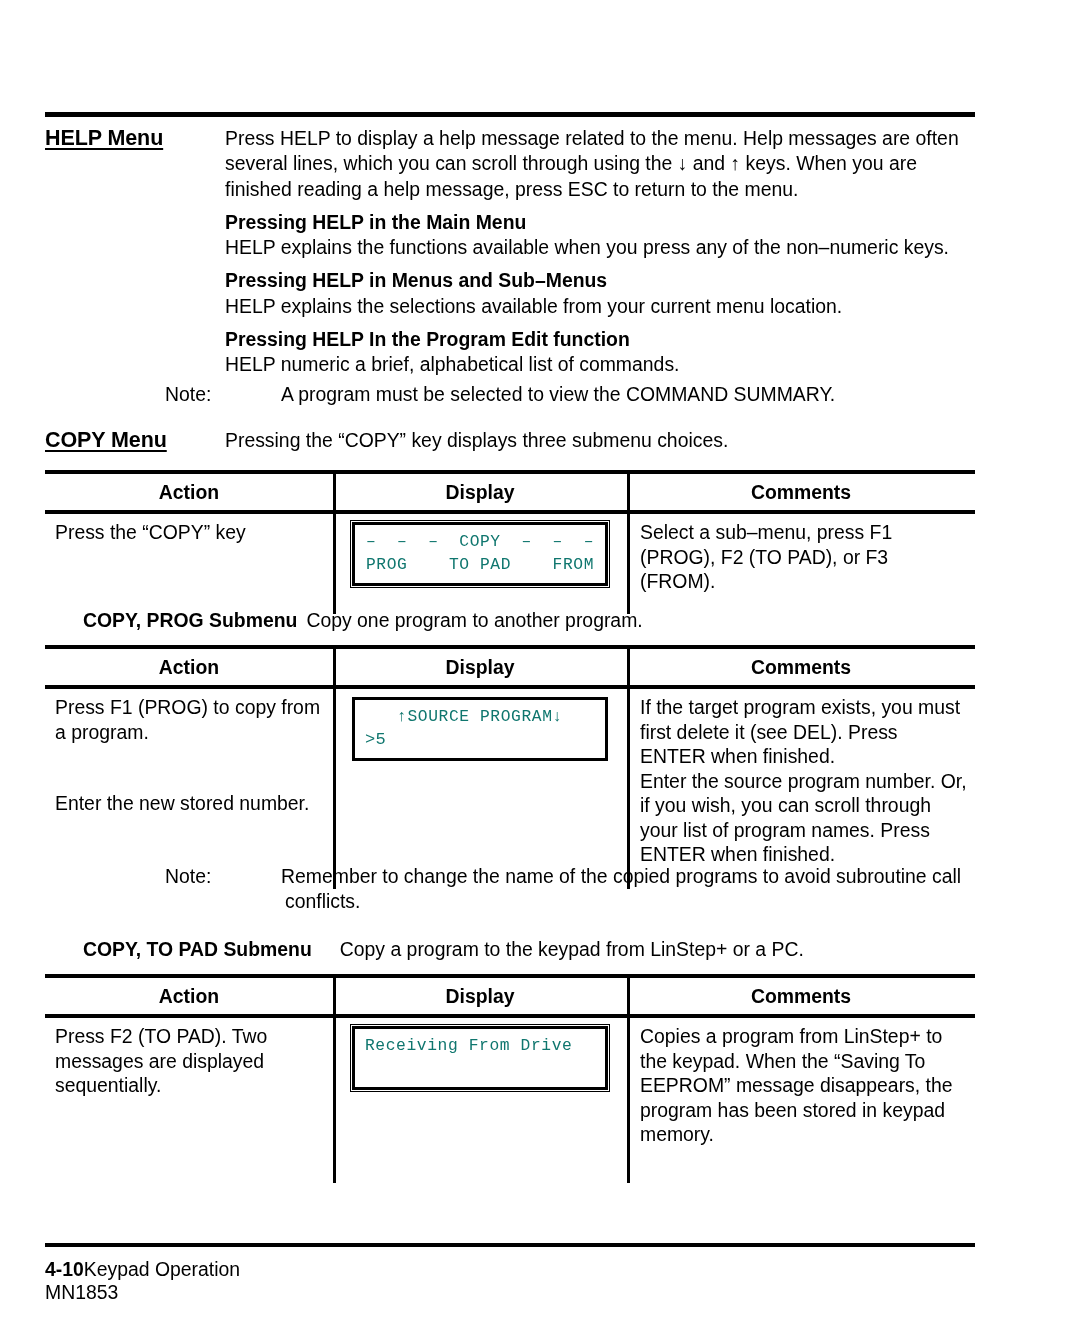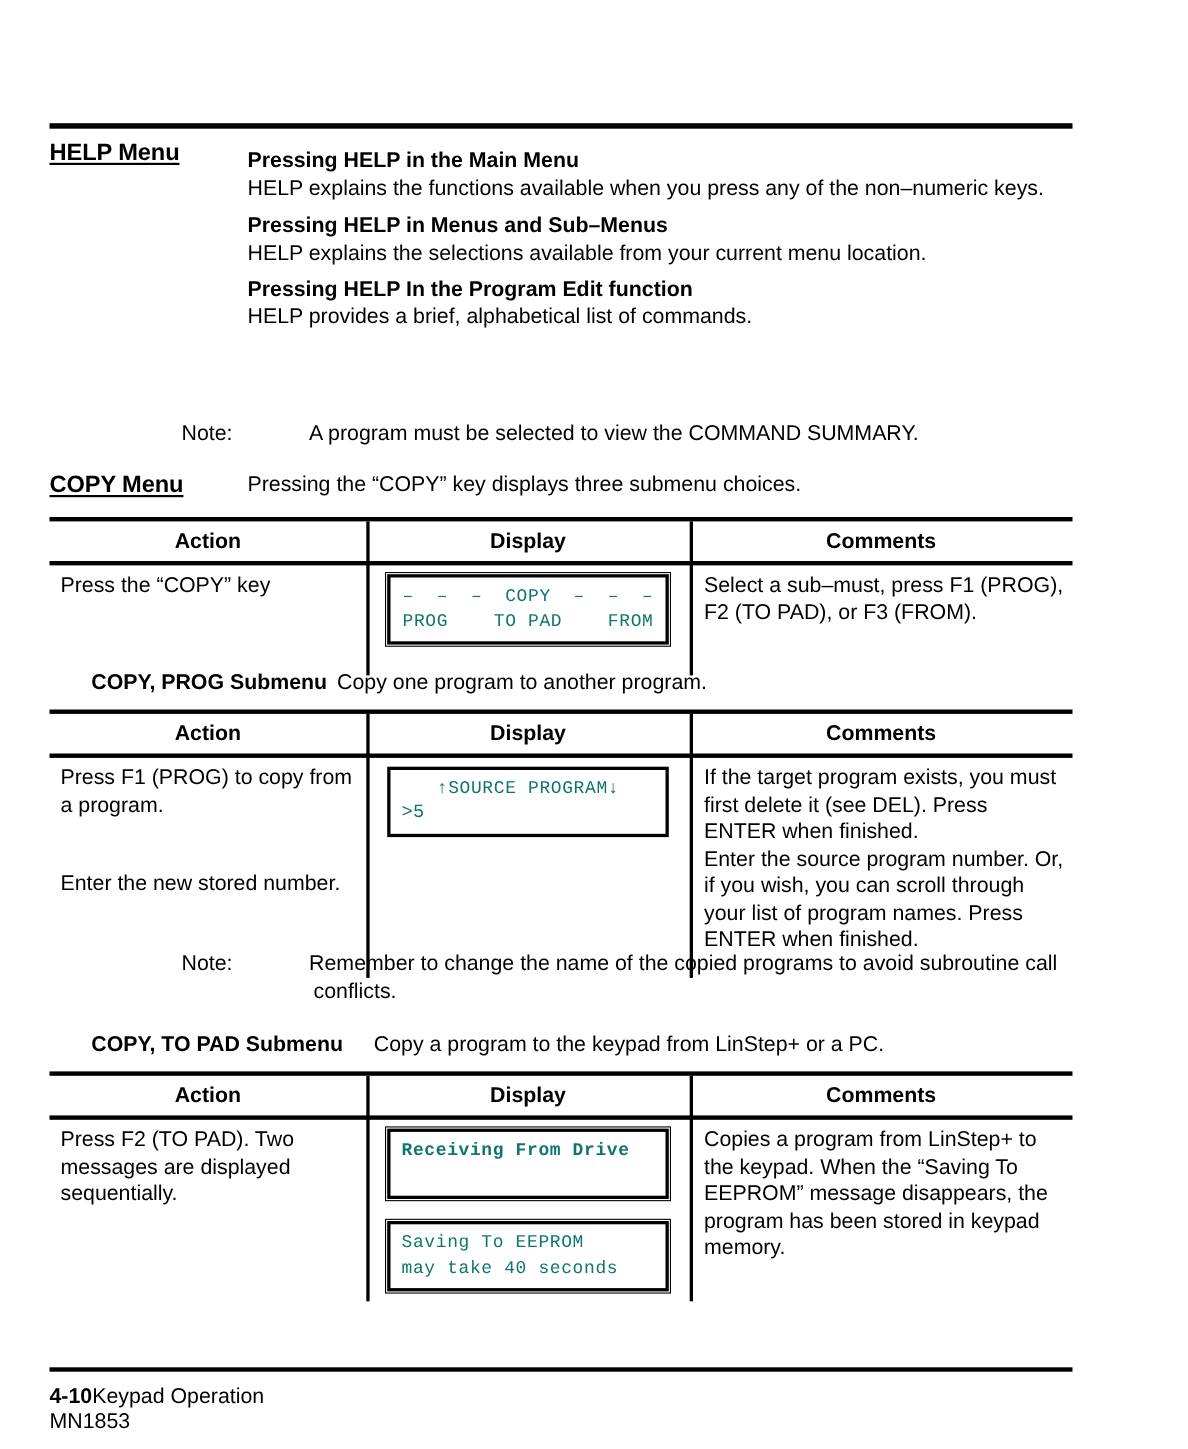--- a/index.html
+++ b/index.html
@@ -207,29 +207,30 @@
 </head>
 <body>
 
 <div class="page">
 
   <div class="top-rule"></div>
 
   <div class="section" style="top:126px;">
     <div class="side-head">HELP Menu</div>
     <div class="body-col">
+      <p>Press HELP to display a help message related to the menu. Help messages are often several lines, which you can scroll through using the ↓ and ↑ keys. When you are finished reading a help message, press ESC to return to the menu.</p>
       <div class="gap-sm"></div>
       <p class="sub-head">Pressing HELP in the Main Menu</p>
       <p>HELP explains the functions available when you press any of the non–numeric keys.</p>
       <div class="gap-sm"></div>
       <p class="sub-head">Pressing HELP in Menus and Sub–Menus</p>
       <p>HELP explains the selections available from your current menu location.</p>
       <div class="gap-sm"></div>
       <p class="sub-head">Pressing HELP In the Program Edit function</p>
-      <p>HELP provides a brief, alphabetical list of commands.</p>
+      <p>HELP numeric a brief, alphabetical list of commands.</p>
     </div>
   </div>
 
   <div class="note" style="top:382px;">
     <span class="note-body"><span class="note-lead">Note:</span><span>A program must be selected to view the COMMAND SUMMARY.</span></span>
   </div>
 
   <div class="section" style="top:428px;">
     <div class="side-head">COPY Menu</div>
     <div class="body-col">
@@ -248,21 +249,21 @@
     <div class="body" style="height:100px;">
       <div class="vdiv" style="left:288px; top:-40px; height:140px;"></div>
       <div class="vdiv" style="left:582px; top:-40px; height:140px;"></div>
       <div class="cell-action col-action">Press the “COPY” key</div>
       <div class="cell-display col-display">
         <div class="lcd dbl">
           <div class="lcd-line ctr">–  –  –  COPY  –  –  –</div>
           <div class="lcd-line ctr">PROG    TO PAD    FROM</div>
         </div>
       </div>
-      <div class="cell-comments col-comments">Select a sub–must, press F1 (PROG), F2 (TO PAD), or F3 (FROM).</div>
+      <div class="cell-comments col-comments">Select a sub–menu, press F1 (PROG), F2 (TO PAD), or F3 (FROM).</div>
     </div>
   </div>
 
   <div class="submenu-cap" style="top:608px;">
     <b>COPY, PROG Submenu</b><span class="cap-spacer-1"></span><span class="cap-desc">Copy one program to another program.</span>
   </div>
 
   <div class="tbl" style="top:645px;">
     <div class="rule-top"></div>
     <div class="hdr">
@@ -316,27 +317,23 @@
       <div class="cell col-action">Action</div>
       <div class="cell col-display">Display</div>
       <div class="cell col-comments">Comments</div>
     </div>
     <div class="rule-mid"></div>
     <div class="body" style="height:130px;">
       <div class="vdiv" style="left:288px; top:-40px; height:205px;"></div>
       <div class="vdiv" style="left:582px; top:-40px; height:205px;"></div>
       <div class="cell-action col-action">Press F2 (TO PAD). Two messages are displayed sequentially.</div>
       <div class="cell-display col-display">
-        <div class="lcd dbl" style="margin-bottom:20px;font-weight:bold;">
+        <div class="lcd dbl" style="margin-bottom:20px;">
           <div class="lcd-line lft">Receiving From Drive</div>
           <div class="lcd-line lft blank">&nbsp;</div>
-        </div>
-        <div class="lcd dbl">
-          <div class="lcd-line lft">Saving To EEPROM</div>
-          <div class="lcd-line lft">may take 40 seconds</div>
         </div>
       </div>
       <div class="cell-comments col-comments">Copies a program from LinStep+ to the keypad.  When the “Saving To EEPROM” message disappears, the program has been stored in keypad memory.</div>
     </div>
   </div>
 
   <div class="footer-rule"></div>
   <div class="footer">
     <div class="f-left"><span class="pno">4-10</span><span>Keypad Operation</span></div>
     <div class="f-right">MN1853</div>

